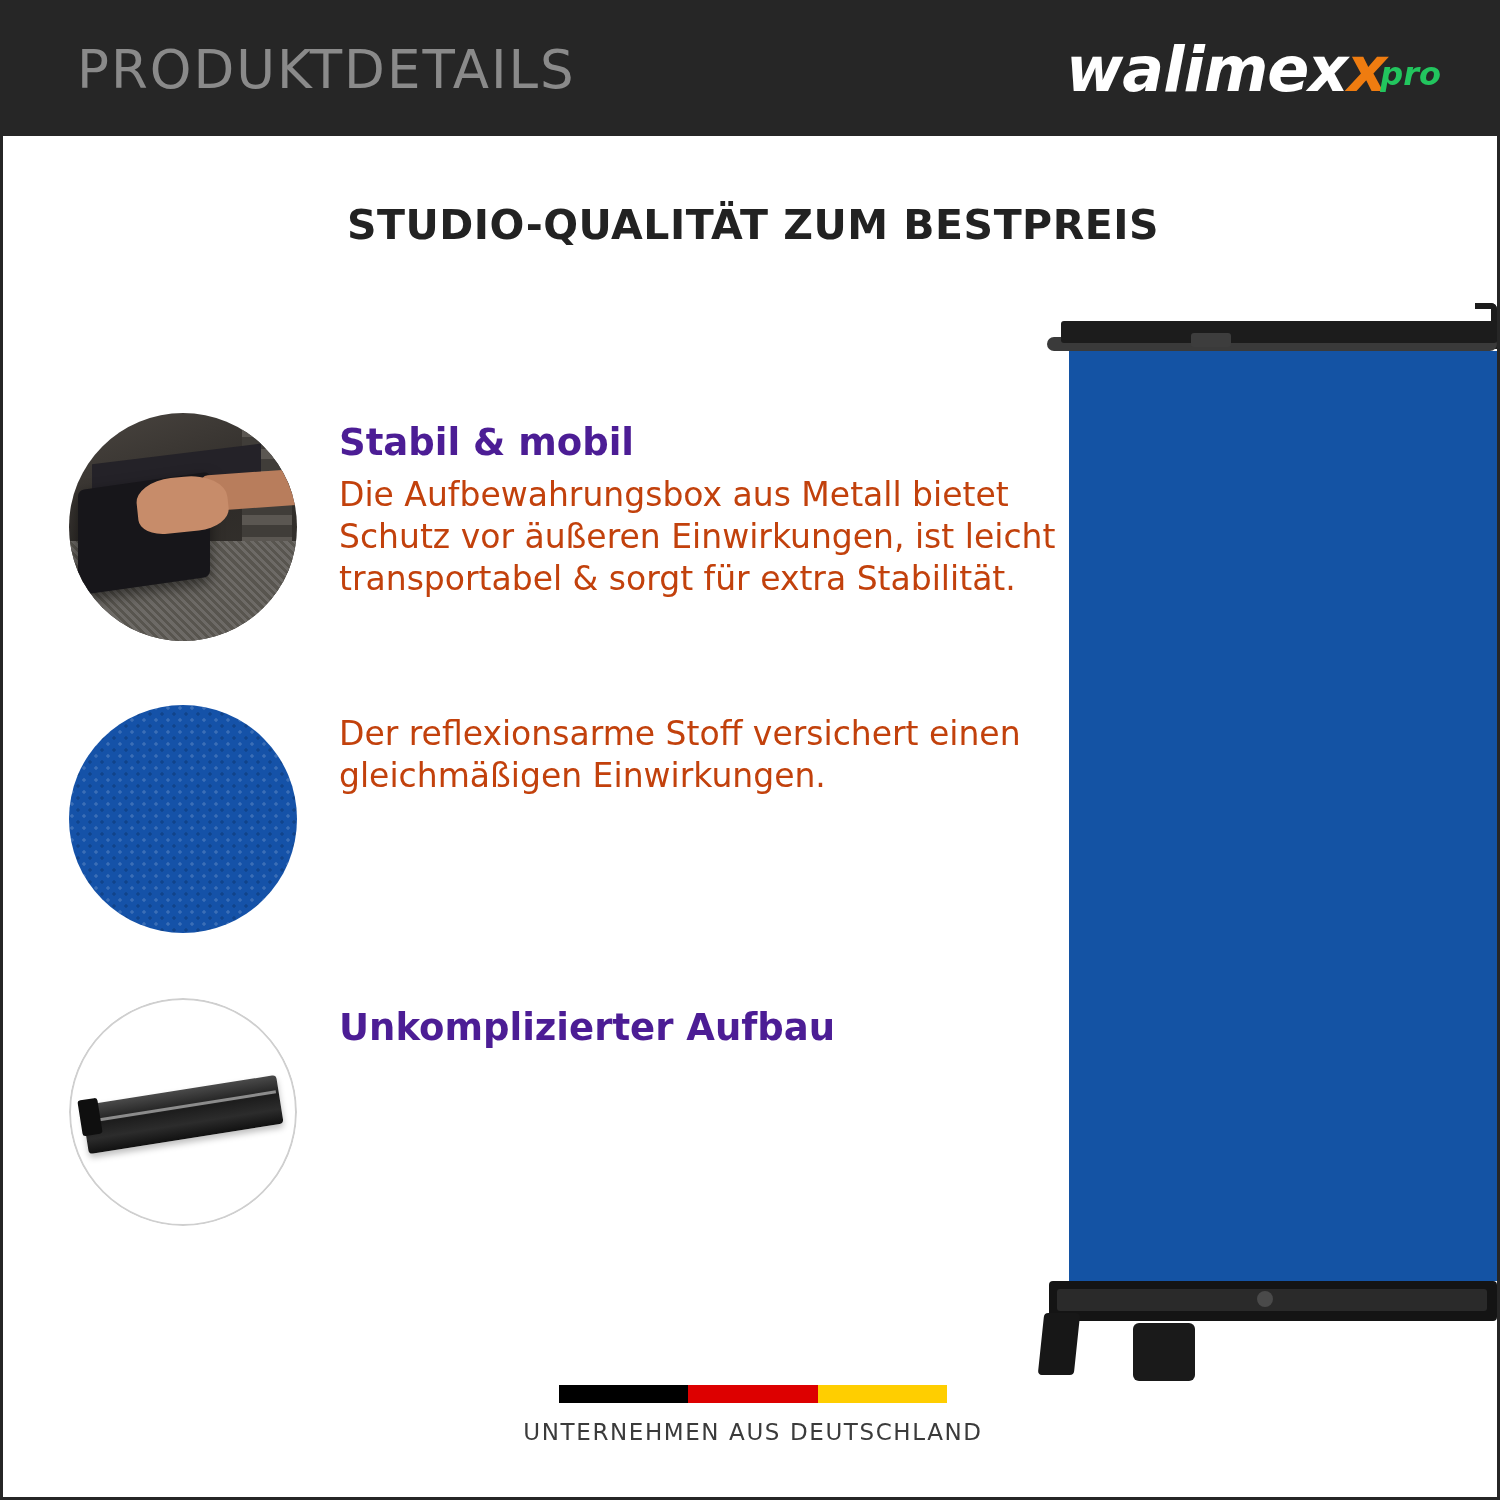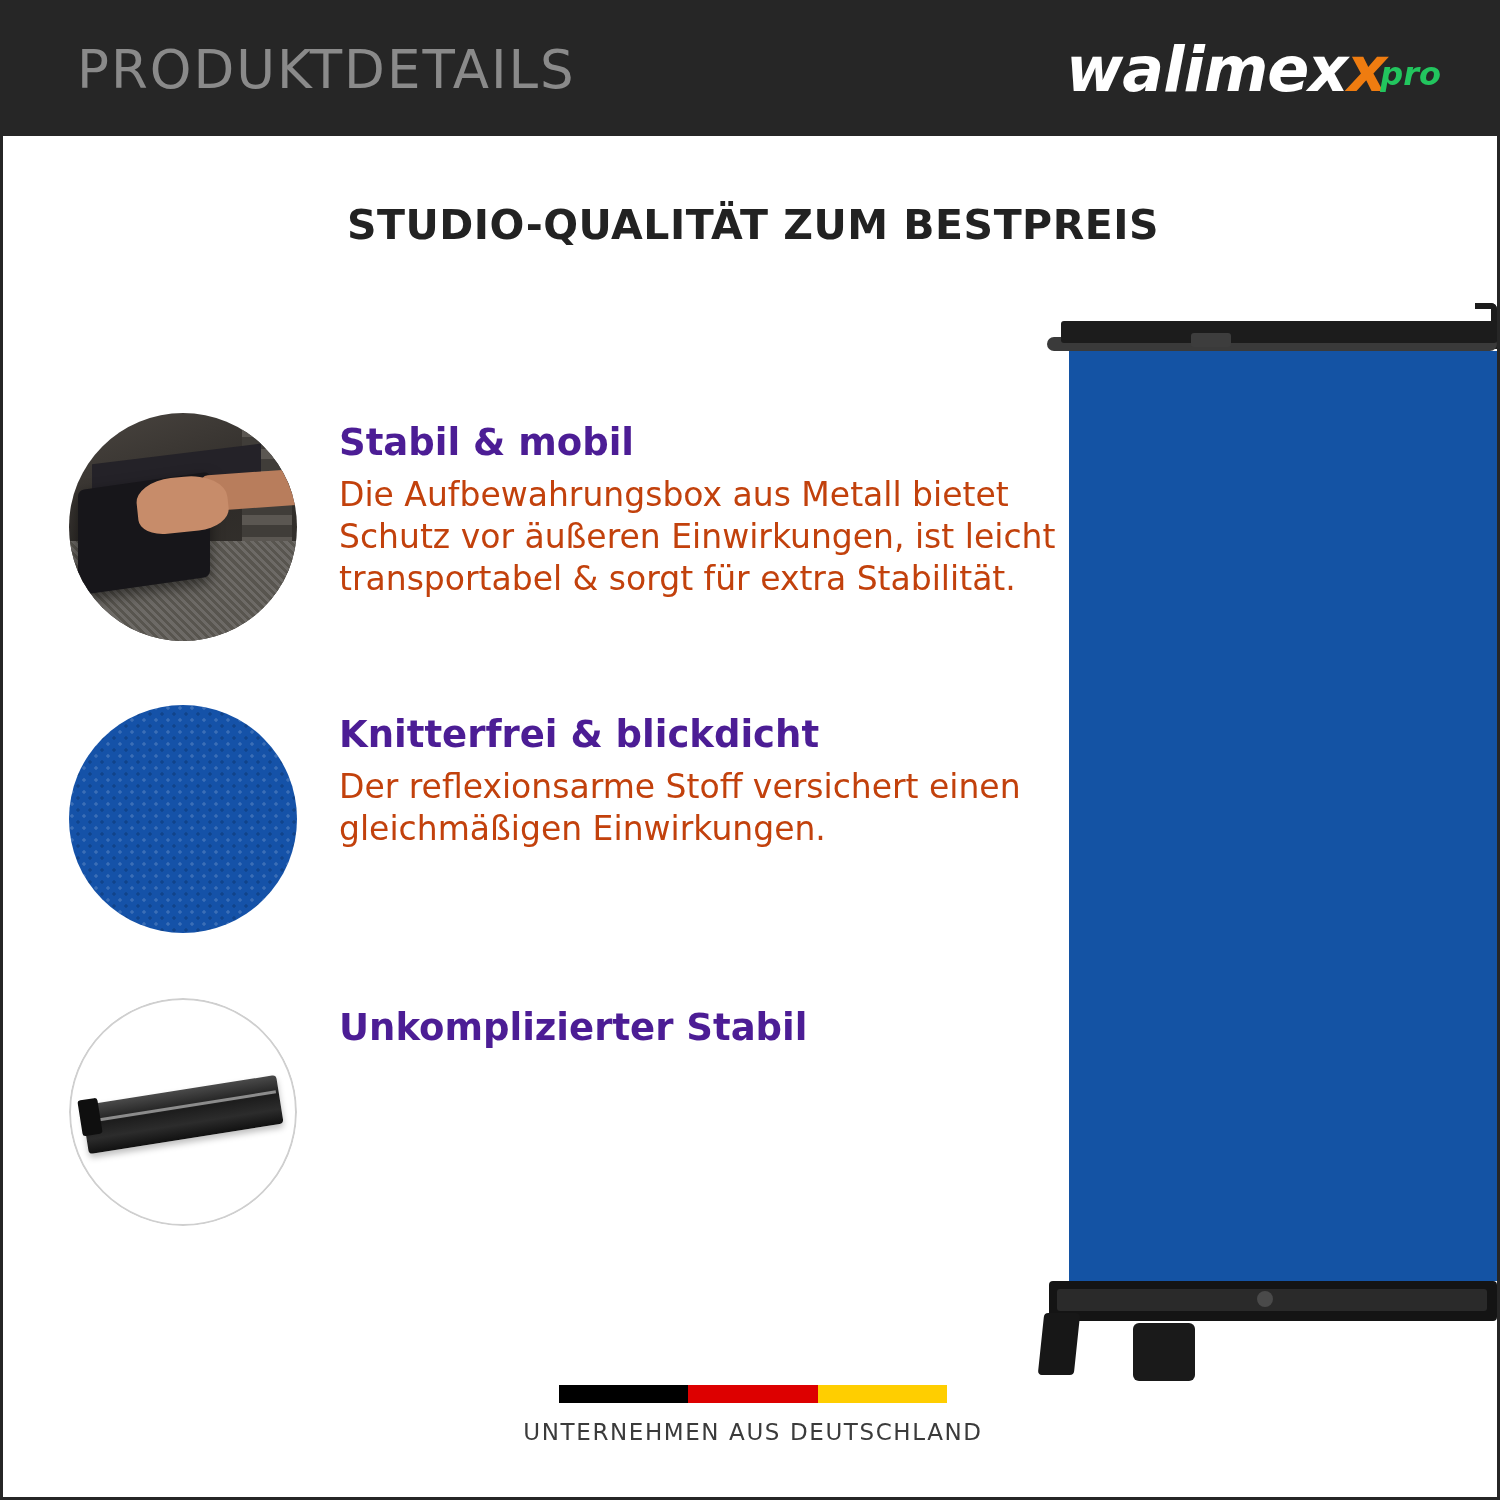--- a/index.html
+++ b/index.html
@@ -279,35 +279,34 @@
       <div class="f-title">Stabil &amp; mobil</div>
       <div class="f-body">Die Aufbewahrungsbox aus Metall bietet Schutz vor äußeren Einwirkungen, ist leicht transportabel &amp; sorgt für extra Stabilität.</div>
     </div>
   </div>
 
   <div class="feature" id="feature-1">
     <div class="thumb">
       <div class="thumb-fabric"></div>
     </div>
     <div class="text">
-      <div class="f-title">Knitterfrei &amp; blickdicht</div>
       <div class="f-body">Der reflexionsarme Stoff versichert einen gleichmäßigen Einwirkungen.</div>
     </div>
   </div>
 
   <div class="feature" id="feature-2">
     <div class="thumb">
       <div class="thumb-rail">
         <div class="rail"></div>
         <div class="rail-line"></div>
         <div class="cap"></div>
       </div>
     </div>
     <div class="text">
-      <div class="f-title">Unkomplizierter Stabil</div>
+      <div class="f-title">Unkomplizierter Aufbau</div>
     </div>
   </div>
 
   <div class="product">
     <div class="p-hook"></div>
     <div class="p-toprail"></div>
     <div class="p-topbar">
       <div class="p-knob"></div>
     </div>
     <div class="p-screen"></div>

